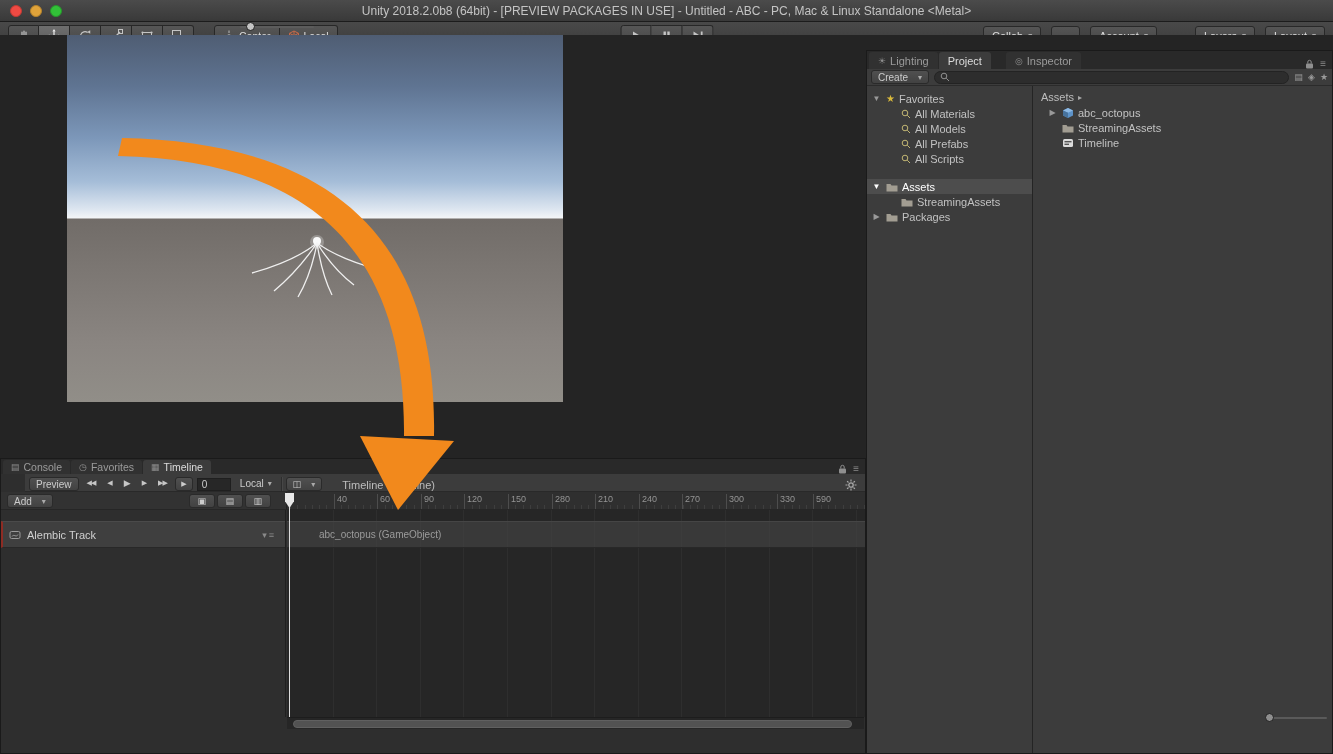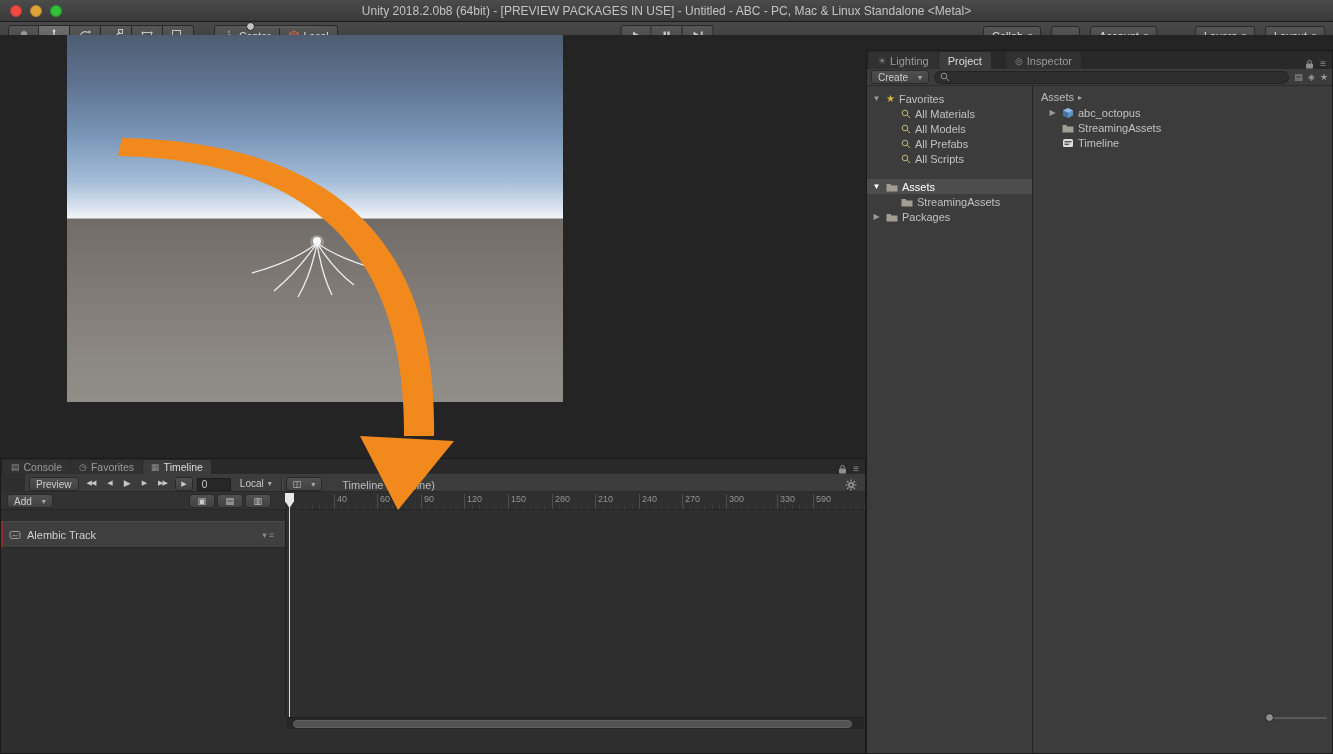--- a/index.html
+++ b/index.html
@@ -682,20 +682,25 @@
             <path d="M3 7.5 C4.5 4.5 7.5 9 9 5.5" fill="none" stroke="#9a9a9a"></path>
           </svg>
         </span>
       <span>Alembic Track</span>
       <span class="rmenu">
           <span>▾</span>
           <span>≡</span>
         </span>
     </div>
   </div>
+  <div class="tlanecol">
+    <div class="tracklane">
+      <span>abc_octopus (GameObject)</span>
+    </div>
+  </div>
 
   <div class="playmark"></div>
   <div class="playline"></div>
 
   <div class="hscroll">
     <div class="hthumb"></div>
   </div>
 </div>
 
 <svg id="arrow" width="1333" height="754" viewBox="0 0 1333 754">

